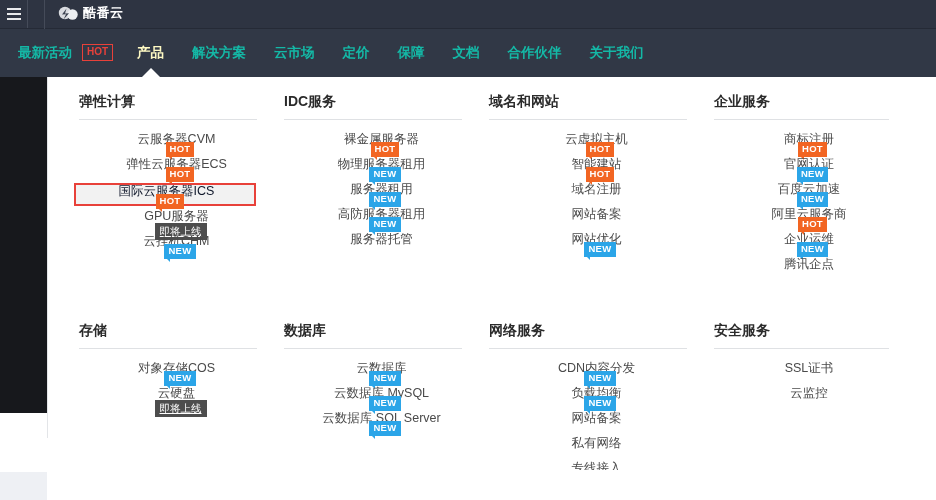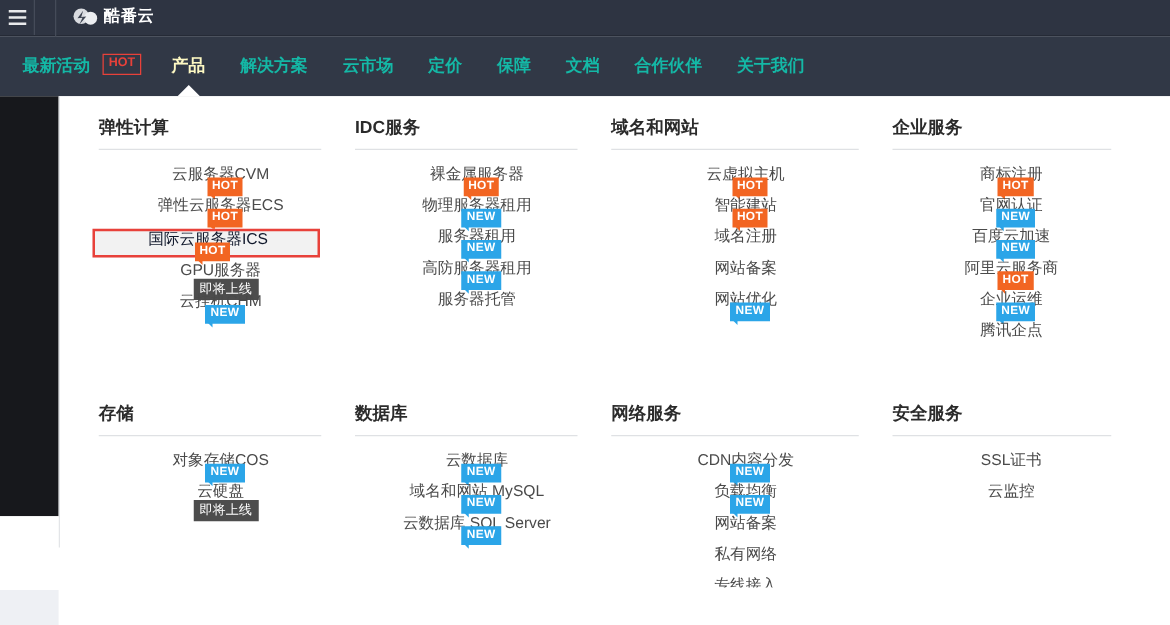--- a/index.html
+++ b/index.html
@@ -208,20 +208,21 @@
   .badge.hot:after { color: #f26522; }
   .badge.new:after { color: #2ba5e8; }
   .badge.soon {
     background: #4d4d4d;
     font-size: 10.5px;
     font-weight: normal;
     letter-spacing: 0;
     padding: 3px 5px 4px;
     top: 0;
     margin-left: 8px;
+    text-decoration: underline;
   }
   .badge.soon:after { display: none; }
 
   
   .item.highlight {
     background: #f2f2f2;
     border: 2px solid #e8413a;
     box-sizing: border-box;
     height: 23px;
     width: 182px;
@@ -391,21 +392,21 @@
         </div>
       </div>
       <div class="col">
         <div class="col-title">数据库</div>
         <div class="col-rule "></div>
         <div class="item">
           <span class="item-label">云数据库</span>
           <span class="badge new">NEW</span>
         </div>
         <div class="item">
-          <span class="item-label">域名和网站 MySQL</span>
+          <span class="item-label">云数据库 MySQL</span>
           <span class="badge new">NEW</span>
         </div>
         <div class="item">
           <span class="item-label">云数据库 SQL Server</span>
           <span class="badge new">NEW</span>
         </div>
       </div>
       <div class="col">
         <div class="col-title">网络服务</div>
         <div class="col-rule w3"></div>

